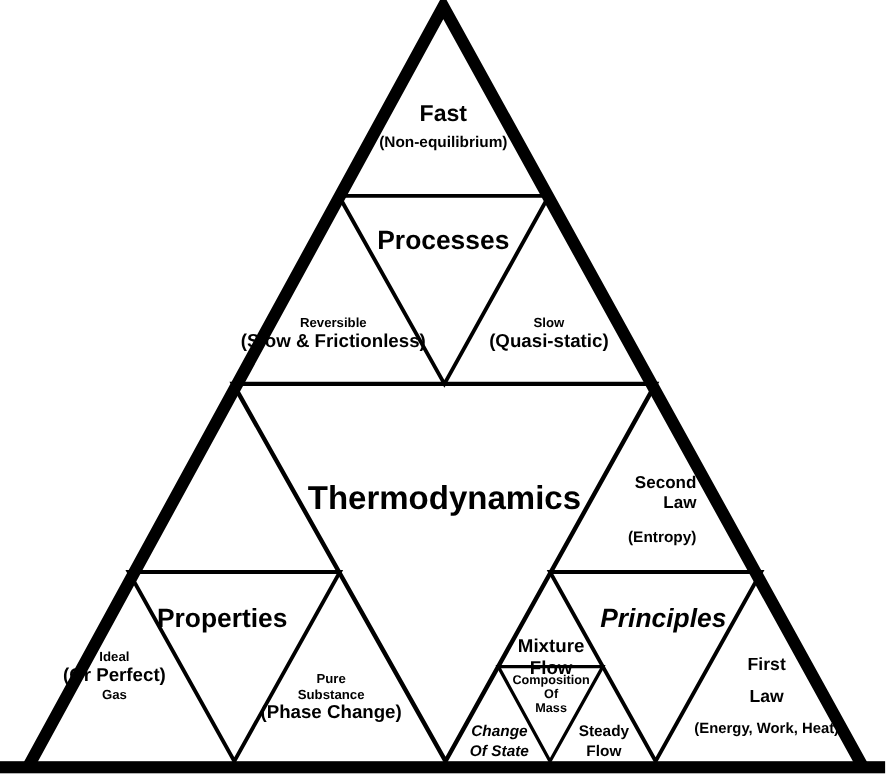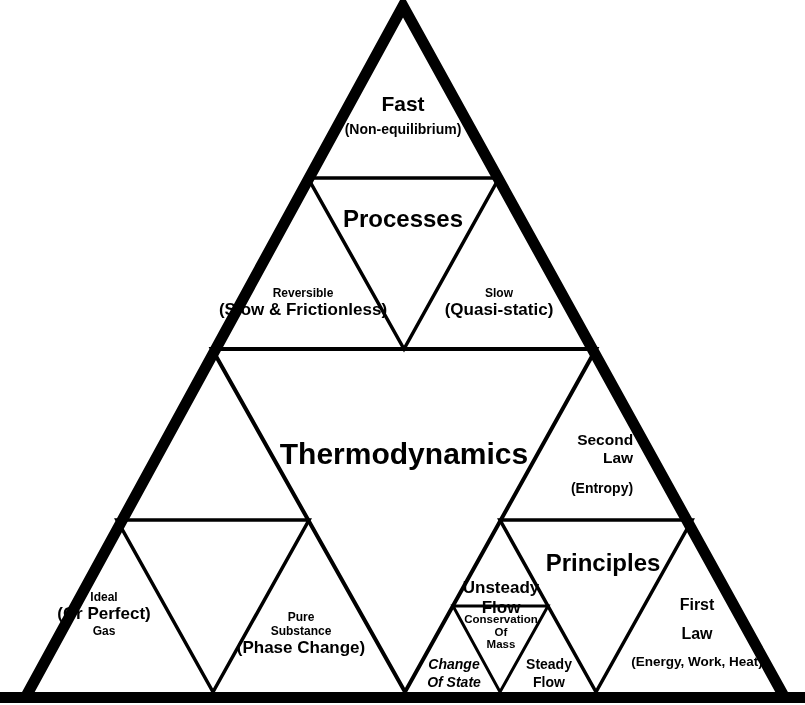--- a/index.html
+++ b/index.html
@@ -80,50 +80,53 @@
   <div class="label t30" style="left:404px; top:436px;">
     <span>Thermodynamics</span>
   </div>
 
   <div class="label" style="left:499px; top:286px;">
     <span class="block t17">Slow</span>
     <span class="block t12">(Quasi-static)</span>
   </div>
 
 
+  <div class="label t24" style="left:202px; top:549px;">
+    <span>Properties</span>
+  </div>
 
   <div class="label" style="left:104px; top:590px;">
     <span class="block t17">Ideal</span>
     <span class="block t12">(Or Perfect)</span>
     <span class="block t17">Gas</span>
   </div>
 
   <div class="label" style="left:301px; top:610px;">
     <span class="block t17">Pure</span>
     <span class="block t17">Substance</span>
     <span class="block t12">(Phase Change)</span>
   </div>
 
   <div class="label" style="left:602px; top:431px;text-align:right;">
     <span class="block t15">Second</span>
     <span class="block t15">Law</span>
     <span class="block t14 gap12">(Entropy)</span>
   </div>
 
-  <div class="label t24" style="left:603px; top:549px;">
+  <div class="label t24" style="left:603px; top:549px;font-style:italic;">
     <span>Principles</span>
   </div>
 
   <div class="label" style="left:501px; top:578px;">
-    <span class="block t12">Unsteady</span>
+    <span class="block t12">Mixture</span>
     <span class="block t12">Flow</span>
   </div>
 
   <div class="label" style="left:501px; top:613px; line-height:1.1;">
-    <span class="block t11">Conservation</span>
+    <span class="block t11">Composition</span>
     <span class="block t11">Of</span>
     <span class="block t11">Mass</span>
   </div>
 
   <div class="label" style="left:454px; top:655px; line-height:1.3;font-style:italic;">
     <span class="block t14">Change</span>
     <span class="block t14">Of State</span>
   </div>
 
   <div class="label" style="left:549px; top:655px; line-height:1.3;">

